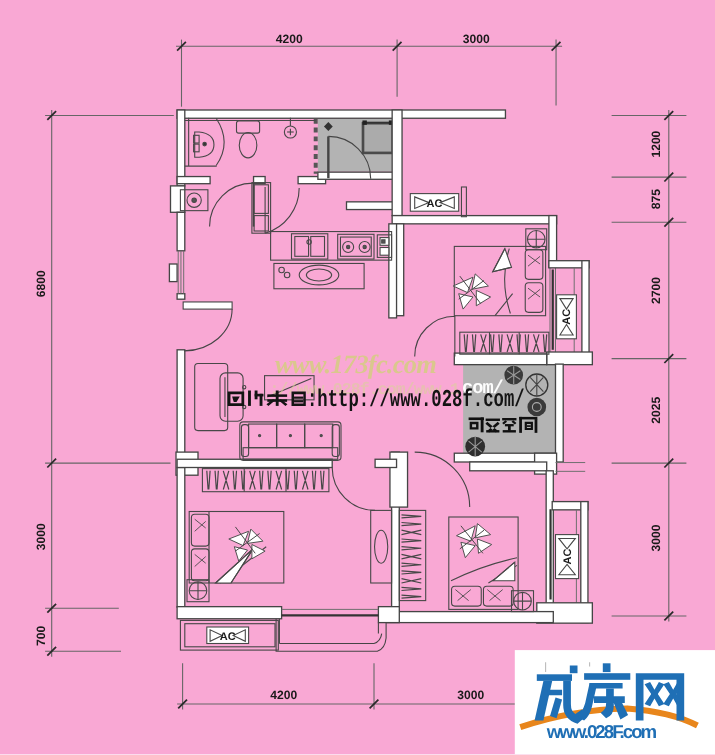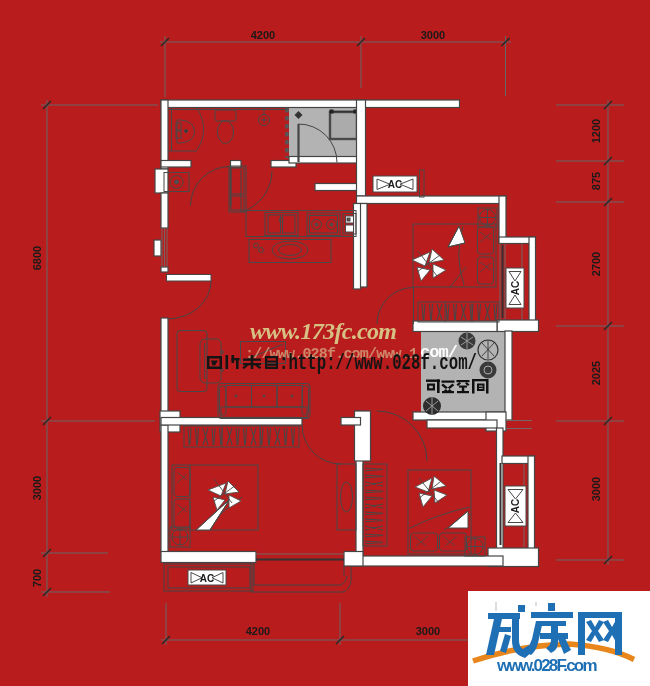--- a/index.html
+++ b/index.html
@@ -1,16 +1,16 @@
 <!DOCTYPE html>
 <html><head>
 <meta charset="utf-8">
 <style>
 html,body{margin:0;padding:0;background:#fff;}
-#c{position:relative;width:650px;height:686px;background:#b91c1c;overflow:hidden;
+#c{position:relative;width:650px;height:686px;background:#f9a8d4;overflow:hidden;
 font-family:"Liberation Sans",sans-serif;}
 svg{position:absolute;left:0;top:0;}
 .w{fill:#fff;stroke:#454545;stroke-width:1.2;}
 .l{fill:none;stroke:#454545;stroke-width:1;}
 .l2{fill:none;stroke:#6e6e6e;stroke-width:0.9;}
 .dk{fill:none;stroke:#333;stroke-width:2;}
 .dim{fill:none;stroke:#666;stroke-width:1;}
 .sl{stroke:#2a2a2a;stroke-width:1.6;}
 .dt{font:bold 11px "Liberation Sans",sans-serif;fill:#1a1a1a;}
 .fur{fill:none;stroke:#484848;stroke-width:1;}

